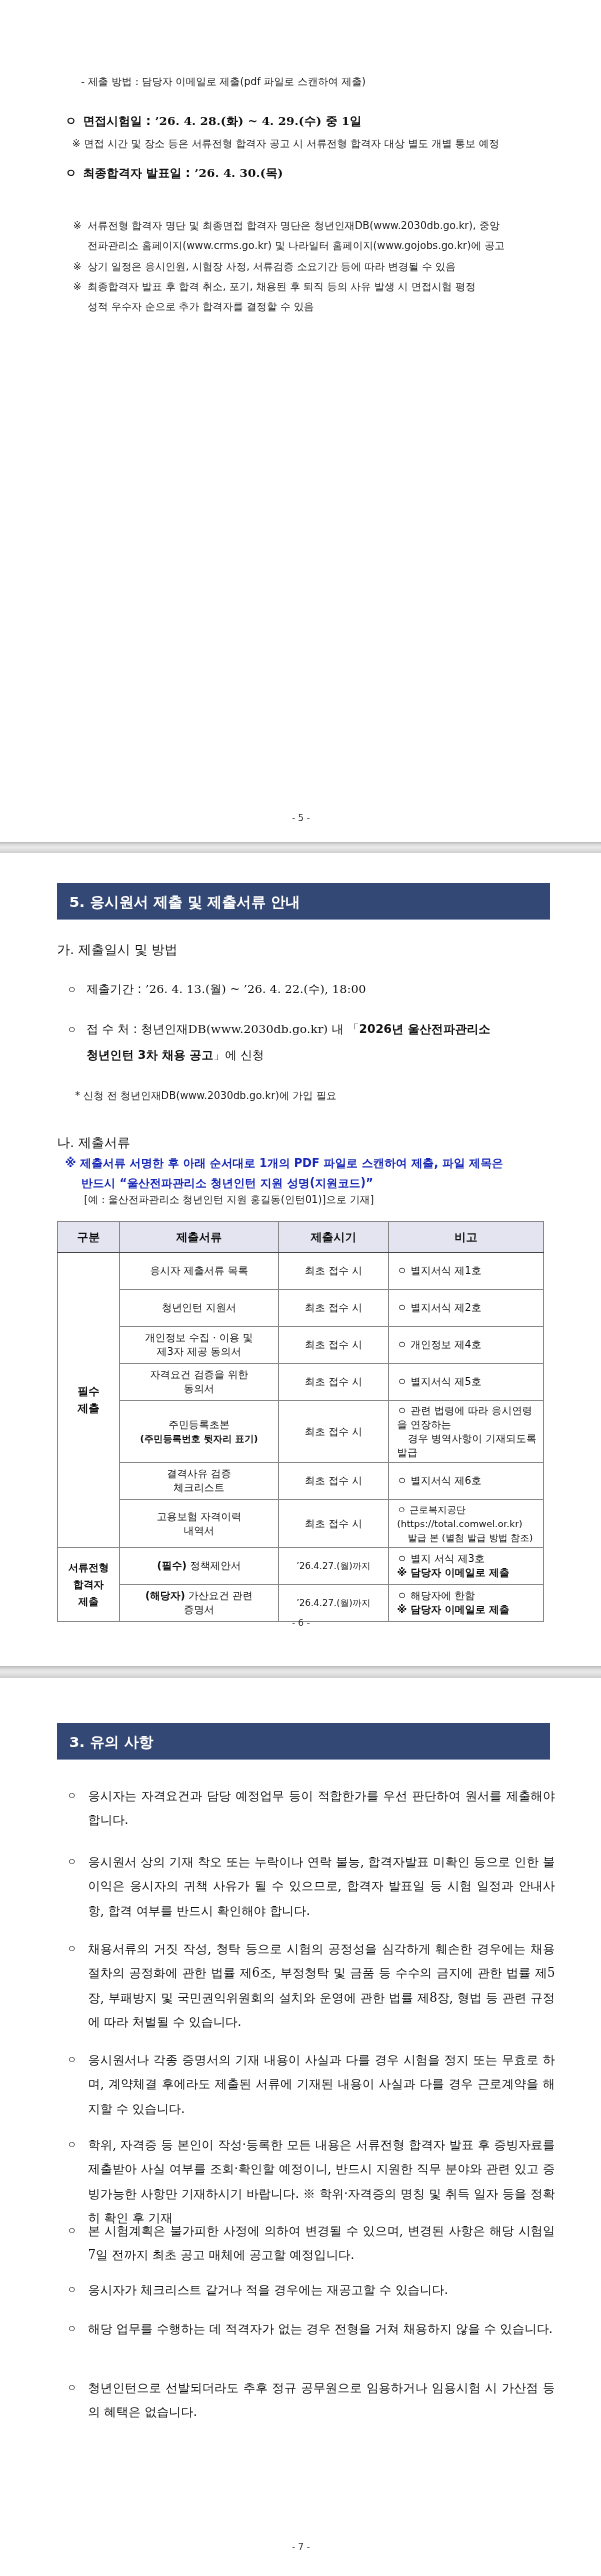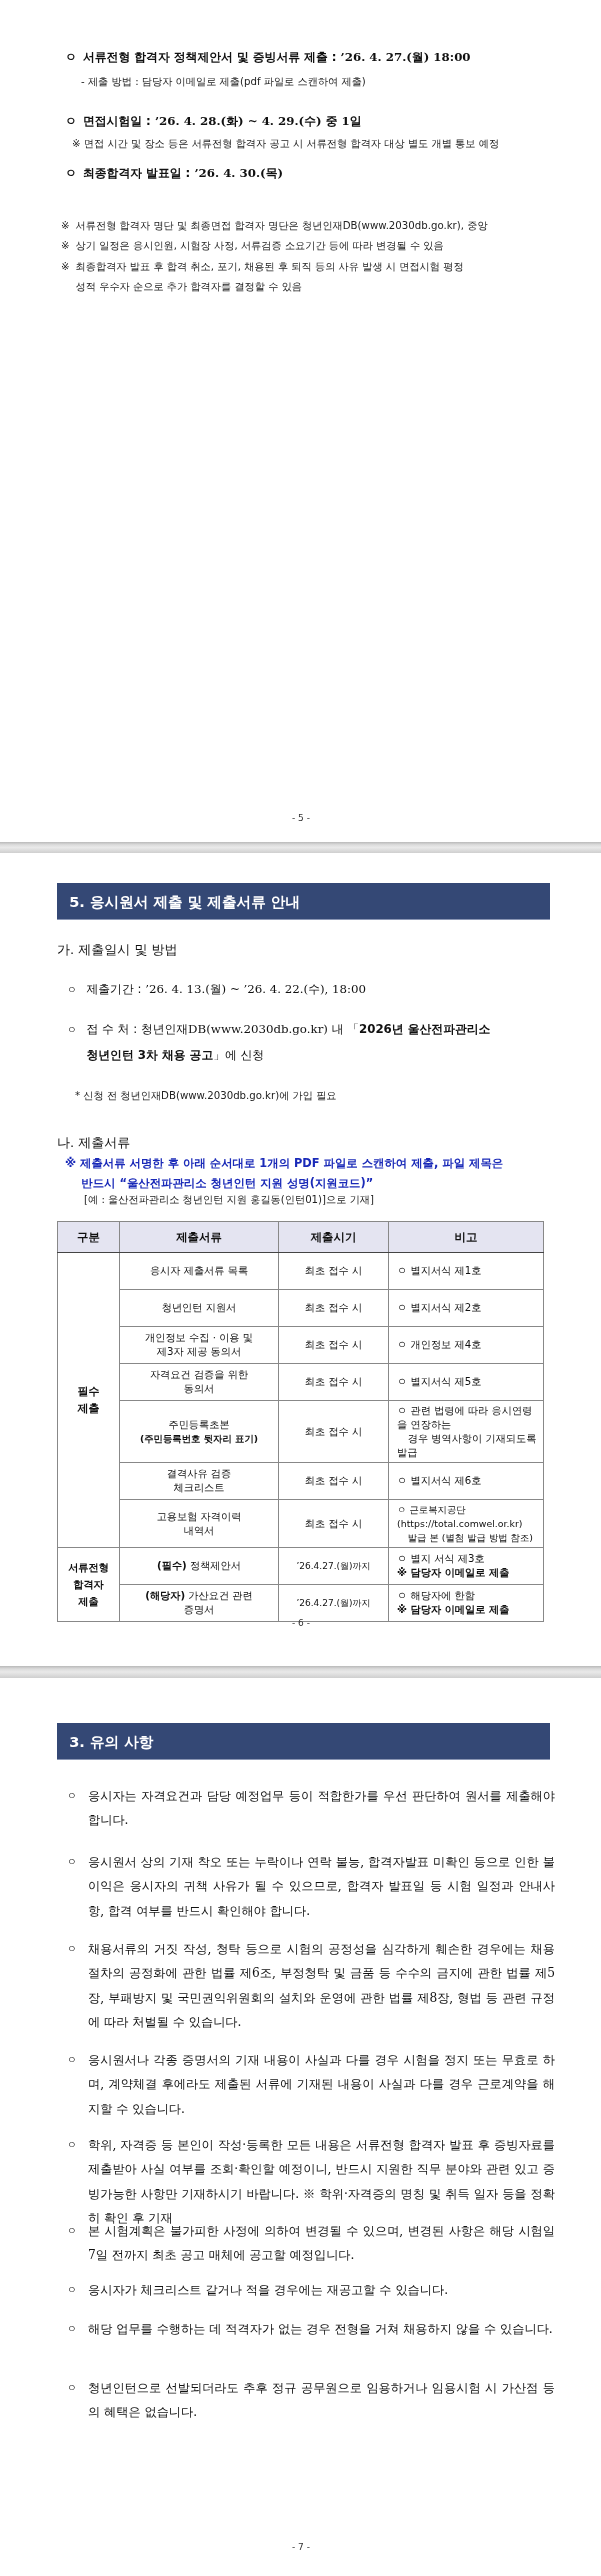--- a/index.html
+++ b/index.html
@@ -11,21 +11,21 @@
     background: linear-gradient(#b9b9b9 0%, #dcdcdc 25%, #e9e9e9 50%, #dcdcdc 75%, #cfcfcf 100%);
   }
   .pnum { position: absolute; left: 0; width: 602px; text-align: center; font-size: 9px; color: #333; }
 
   
   #p5 { height: 842px; }
   .item { position: absolute; left: 65px; font-size: 11.8px; }
   .item .bul { display: inline-block; width: 18px; }
   .item.bold { font-weight: bold; }
   .sub { position: absolute; font-size: 10.2px; color: #222; }
-  .note { position: absolute; left: 61px; font-size: 10.2px; color: #222; line-height: 20.3px; }
+  .note { position: absolute; left: 73px; font-size: 10.2px; color: #222; line-height: 20.3px; }
   .note .mk { display: inline-block; width: 14.6px; }
   .note .cont { padding-left: 14.6px; }
 
   
   #p6 { height: 813px; }
   .sec-head {
     position: absolute; left: 57px; width: 493px; height: 37px;
     background: #344875; color: #fff; font-weight: bold; font-size: 14.6px;
     line-height: 37px; padding-left: 12.2px; border-bottom: 1.6px solid #8a96b4;
   }
@@ -52,36 +52,34 @@
   
   #p7 { height: 896px; }
   .rule { position: absolute; left: 67px; width: 488px; font-size: 12.2px; line-height: 24.4px; }
   .rule .bul { position: absolute; left: 0; top: 0; font-family: "DejaVu Sans", sans-serif; font-size: 9.8px; }
   .rule .txt { padding-left: 21px; display: block; text-align: justify; }
 </style>
 </head>
 <body>
 
 <div class="page" id="p5">
-  <div class="item bold" style="top:50px;">
-    <span class="bul">ㅇ</span><span>서류전형 합격자 정책제안서 및 증빙서류 제출 : </span><span class="serif">’26. 4. 27.(월) 18:00</span>
-  </div>
   <div class="sub" style="top:75px; left:81px;">-   제출 방법 : 담당자 이메일로 제출(pdf 파일로 스캔하여 제출)</div>
 
   <div class="item bold" style="top:114px;">
     <span class="bul">ㅇ</span><span>면접시험일 : </span><span class="serif">’26. 4. 28.(화) ~ 4. 29.(수) 중 1일</span>
   </div>
   <div class="sub" style="top:137px; left:72px;">※ 면접 시간 및 장소 등은 서류전형 합격자 공고 시 서류전형 합격자 대상 별도 개별 통보 예정</div>
 
   <div class="item bold" style="top:166px;">
     <span class="bul">ㅇ</span><span>최종합격자 발표일 : </span><span class="serif">’26. 4. 30.(목)</span>
   </div>
 
   <div class="note" style="top:216px;">
     <div><span class="mk">※</span><span>서류전형 합격자 명단 및 최종면접 합격자 명단은 청년인재DB(www.2030db.go.kr), 중앙</span></div>
+    <div class="cont">전파관리소 홈페이지(www.crms.go.kr) 및 나라일터 홈페이지(www.gojobs.go.kr)에 공고</div>
     <div><span class="mk">※</span><span>상기 일정은 응시인원, 시험장 사정, 서류검증 소요기간 등에 따라 변경될 수 있음</span></div>
     <div><span class="mk">※</span><span>최종합격자 발표 후 합격 취소, 포기, 채용된 후 퇴직 등의 사유 발생 시 면접시험 평정</span></div>
     <div class="cont">성적 우수자 순으로 추가 합격자를 결정할 수 있음</div>
   </div>
 
   <div class="pnum" style="top:813px;">- 5 -</div>
 </div>
 <div class="page-sep"></div>
 
 <div class="page" id="p6">

